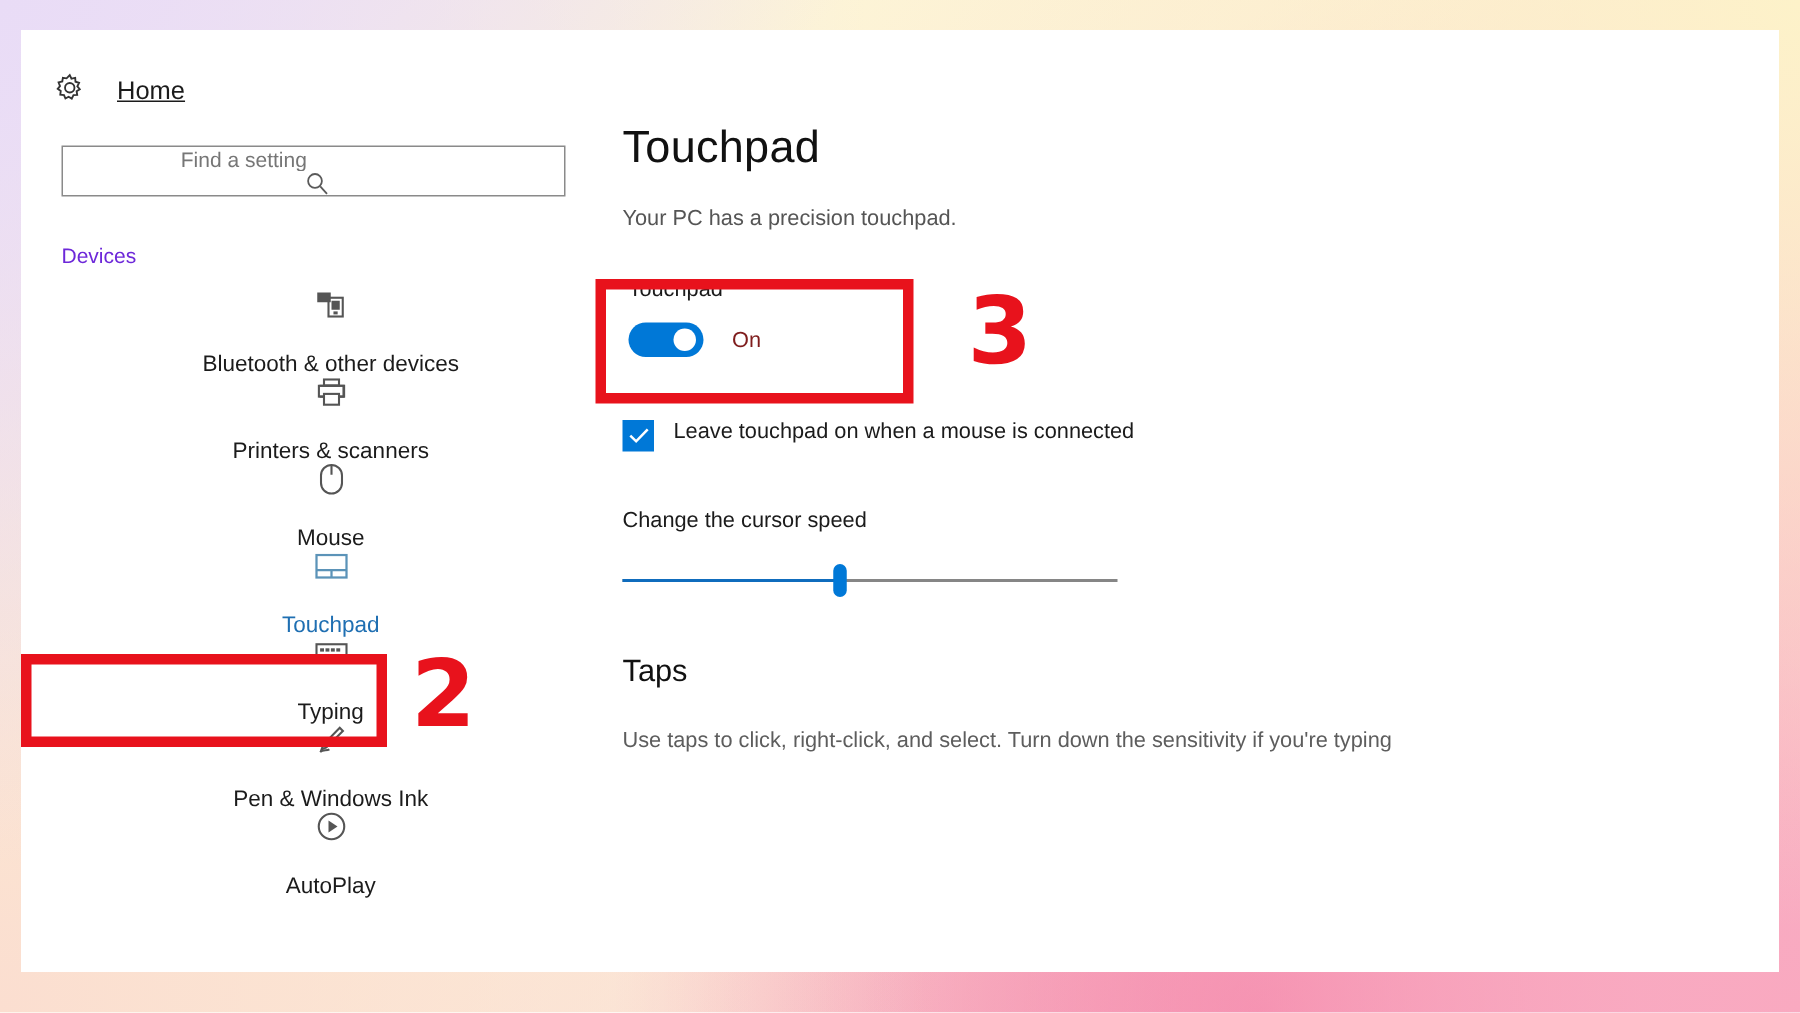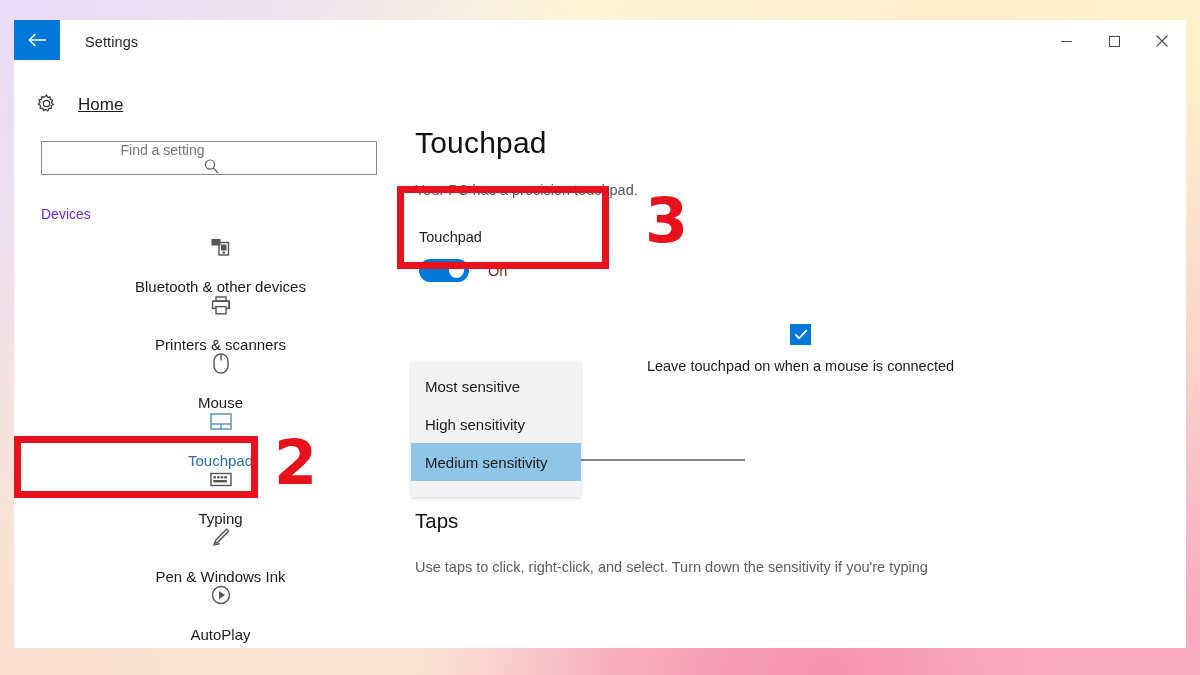--- a/index.html
+++ b/index.html
@@ -191,25 +191,23 @@
     height: 15px;
     border-radius: 50%;
     background: #ffffff;
     top: 4px;
     right: 5px;
   }
   .toggle-state { font-size: 14.5px; color: #7f1d1d; }
 
   .checkbox-row {
     display: flex;
-    align-items: center;
     gap: 13px;
     margin: 42px 0 0 14px;
     cursor: pointer;
-    flex-direction: column;
   }
   .checkbox {
     width: 21px;
     height: 21px;
     background: #0078d7;
     display: flex;
     align-items: center;
     justify-content: center;
     flex: 0 0 21px;
   }
@@ -308,51 +306,20 @@
   #anno-num-2 { left: 274px; top: 432px; }
   #anno-num-3 { left: 645px; top: 190px; }
 </style>
 </head>
 <body>
 
 <div id="backdrop">
 
   <div id="settings-window">
 
-    <div class="titlebar">
-
-      <div class="back-button">
-        <span>
-          <svg width="19" height="14" viewBox="0 0 19 14">
-            <path d="M7.3 1 L1.4 7 L7.3 13" fill="none" stroke="#ffffff" stroke-width="1.5"></path>
-            <path d="M1.6 7 L18 7" fill="none" stroke="#ffffff" stroke-width="1.5"></path>
-          </svg>
-        </span>
-      </div>
-
-      <div class="title-text">Settings</div>
-
-      <div class="win-controls">
-        <div class="win-btn">
-          <svg width="13" height="13" viewBox="0 0 13 13">
-            <path d="M1 6.5 L12 6.5" stroke="#4a4a4a" stroke-width="1"></path>
-          </svg>
-        </div>
-        <div class="win-btn">
-          <svg width="13" height="13" viewBox="0 0 13 13">
-            <rect x="1.5" y="1.5" width="10" height="10" fill="none" stroke="#4a4a4a" stroke-width="1"></rect>
-          </svg>
-        </div>
-        <div class="win-btn">
-          <svg width="14" height="14" viewBox="0 0 14 14">
-            <path d="M1.5 1.5 L12.5 12.5 M12.5 1.5 L1.5 12.5" stroke="#4a4a4a" stroke-width="1.1"></path>
-          </svg>
-        </div>
-      </div>
-    </div>
 
     <div class="body-split">
 
       <div class="sidebar">
 
         <div class="home-row">
           <span>
             <svg width="21" height="21" viewBox="0 0 22 22">
               <g fill="none" stroke="#333" stroke-width="1.3">
                 <circle cx="11" cy="11" r="3.3"></circle>
@@ -496,26 +463,20 @@
           <div class="slider">
             <div class="track"></div>
             <div class="fill" id="slider-fill" style="width: 44%;"></div>
             <div class="thumb" id="slider-thumb" style="left: 44%;"></div>
           </div>
         </div>
 
         <div class="section-heading">Taps</div>
         <div class="section-desc">Use taps to click, right-click, and select. Turn down the sensitivity if you're typing</div>
 
-        <div class="dropdown-popup">
-          <div class="dropdown-option">Most sensitive</div>
-          <div class="dropdown-option">High sensitivity</div>
-          <div class="dropdown-option selected">Medium sensitivity</div>
-          <div class="dropdown-option partial"></div>
-        </div>
 
       </div>
     </div>
   </div>
 
   <div class="anno-box" id="anno-box-sidebar" style="border-color: rgb(232, 18, 28);"></div>
   <div class="anno-box" id="anno-box-toggle" style="border-color: rgb(232, 18, 28);"></div>
 
   <div class="anno-number" id="anno-num-2" style="color: rgb(232, 18, 28);">2</div>
   <div class="anno-number" id="anno-num-3" style="color: rgb(232, 18, 28);">3</div>

